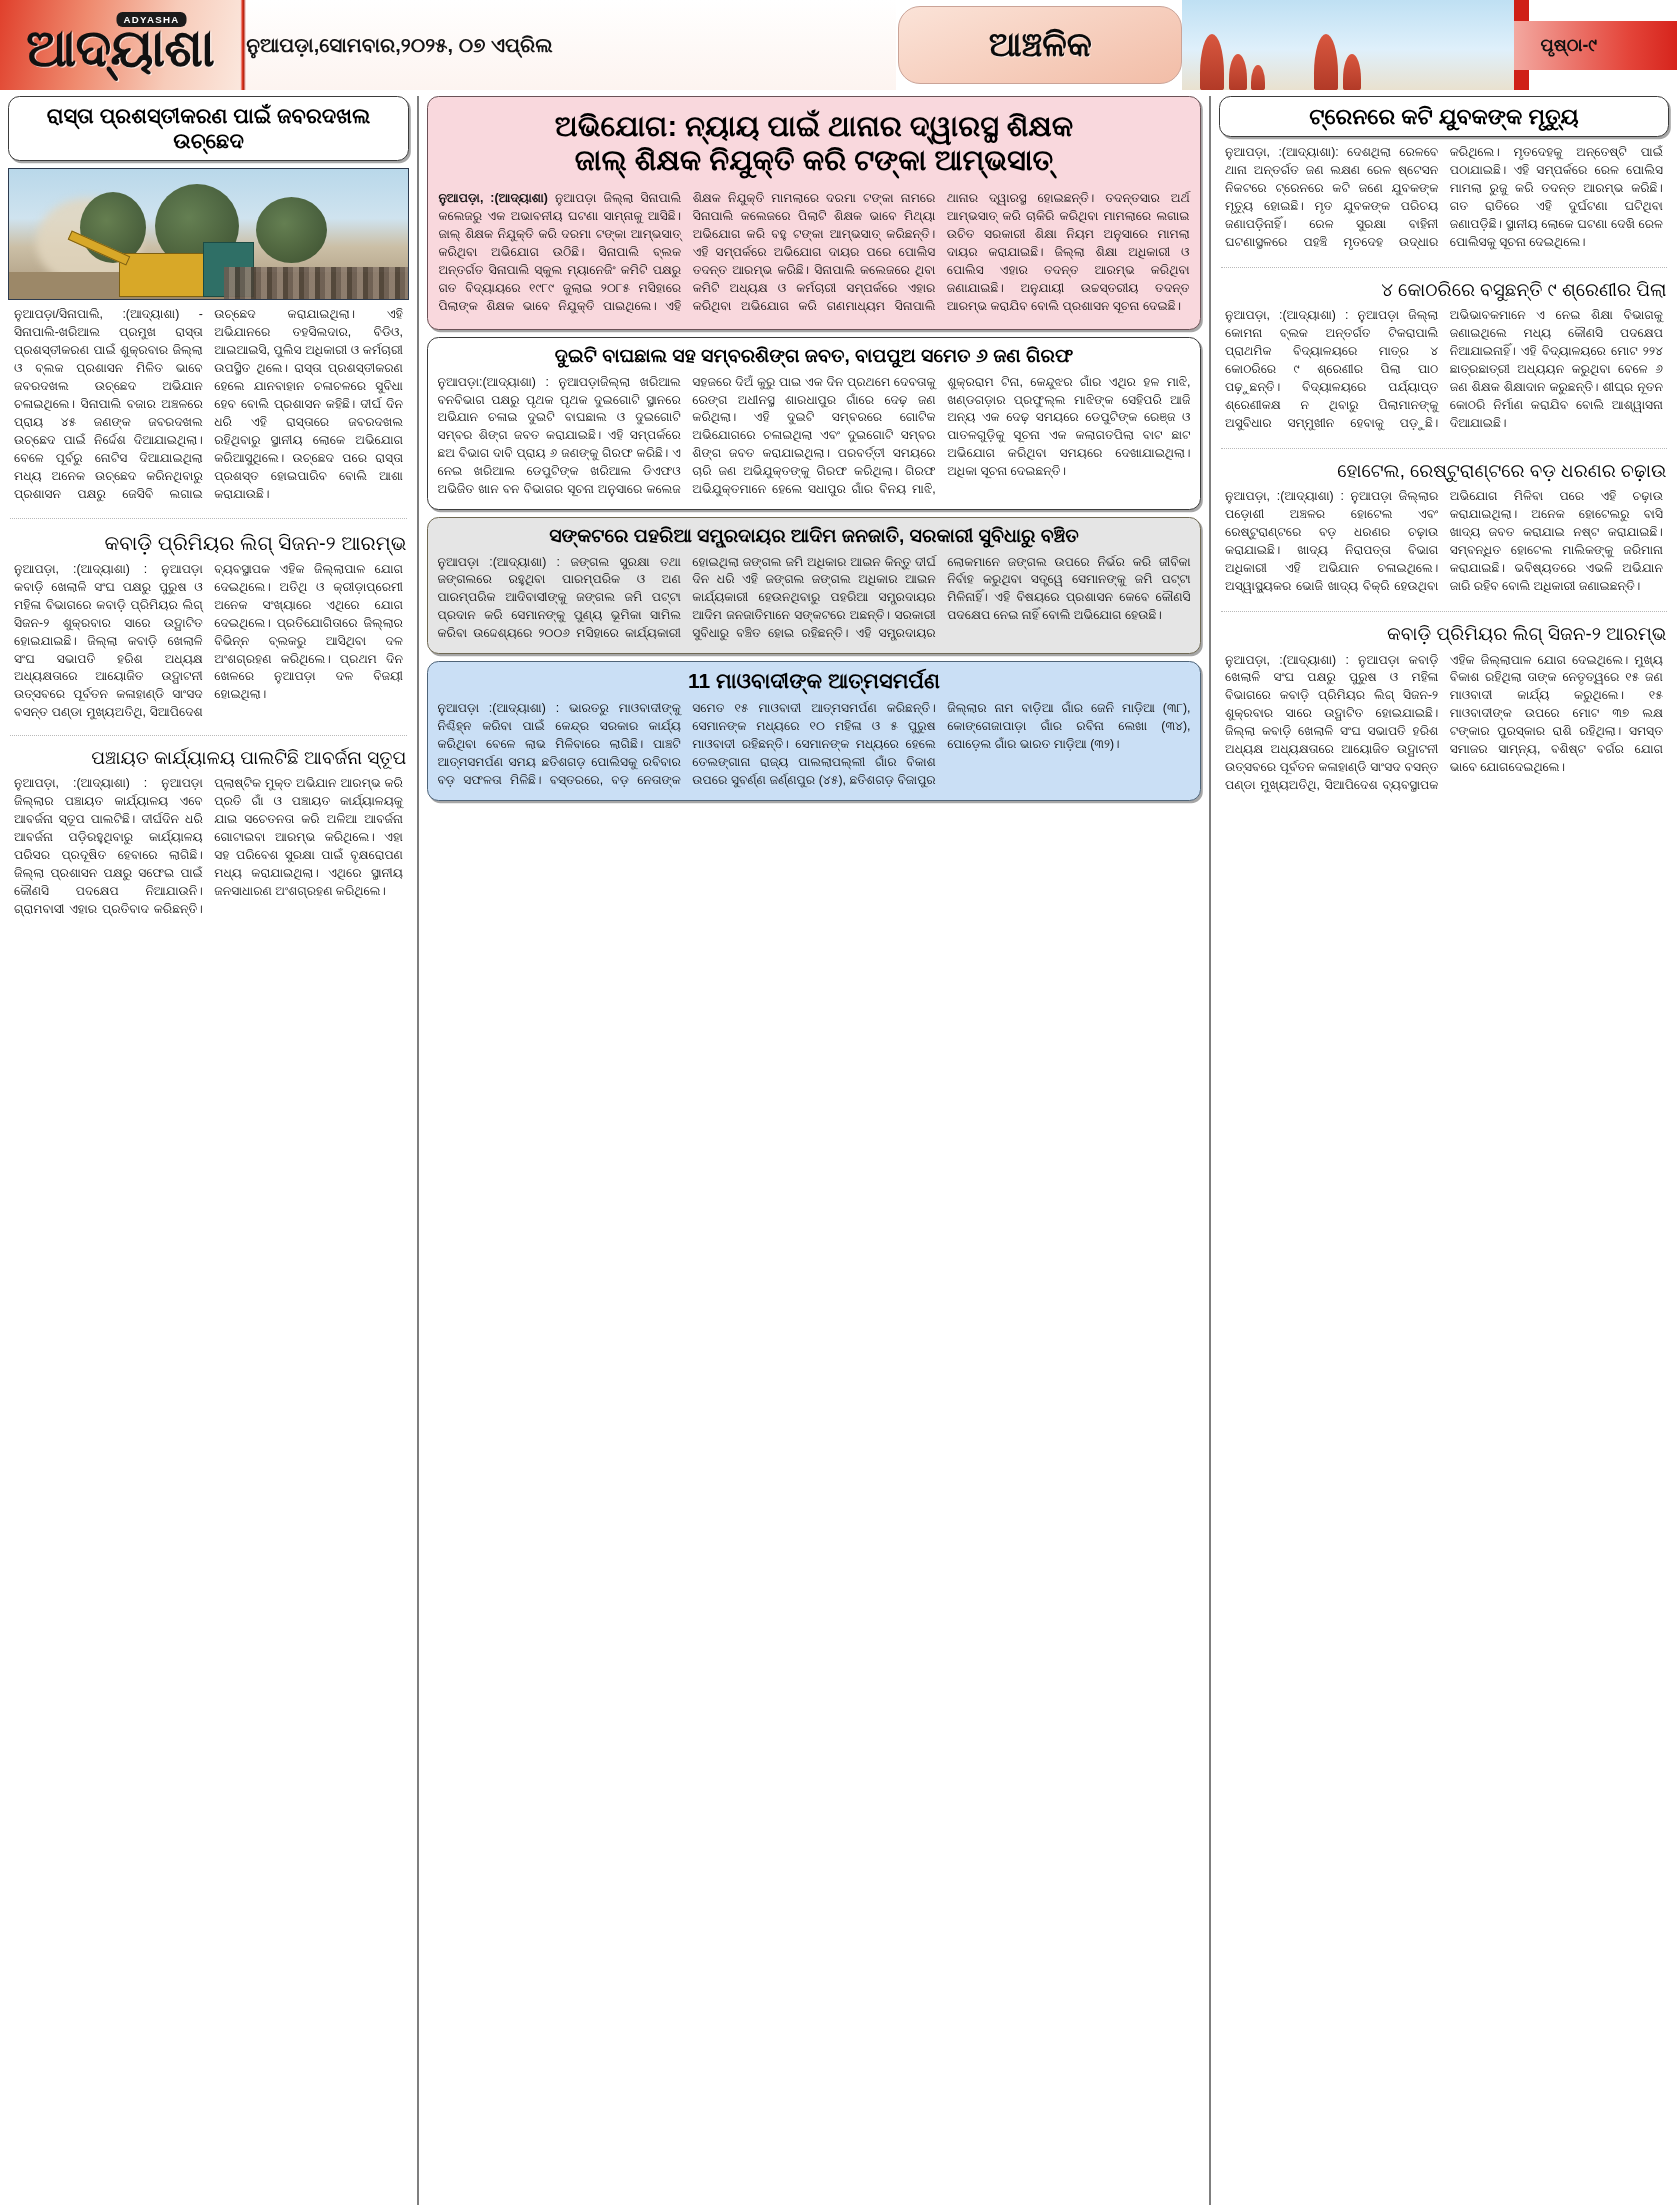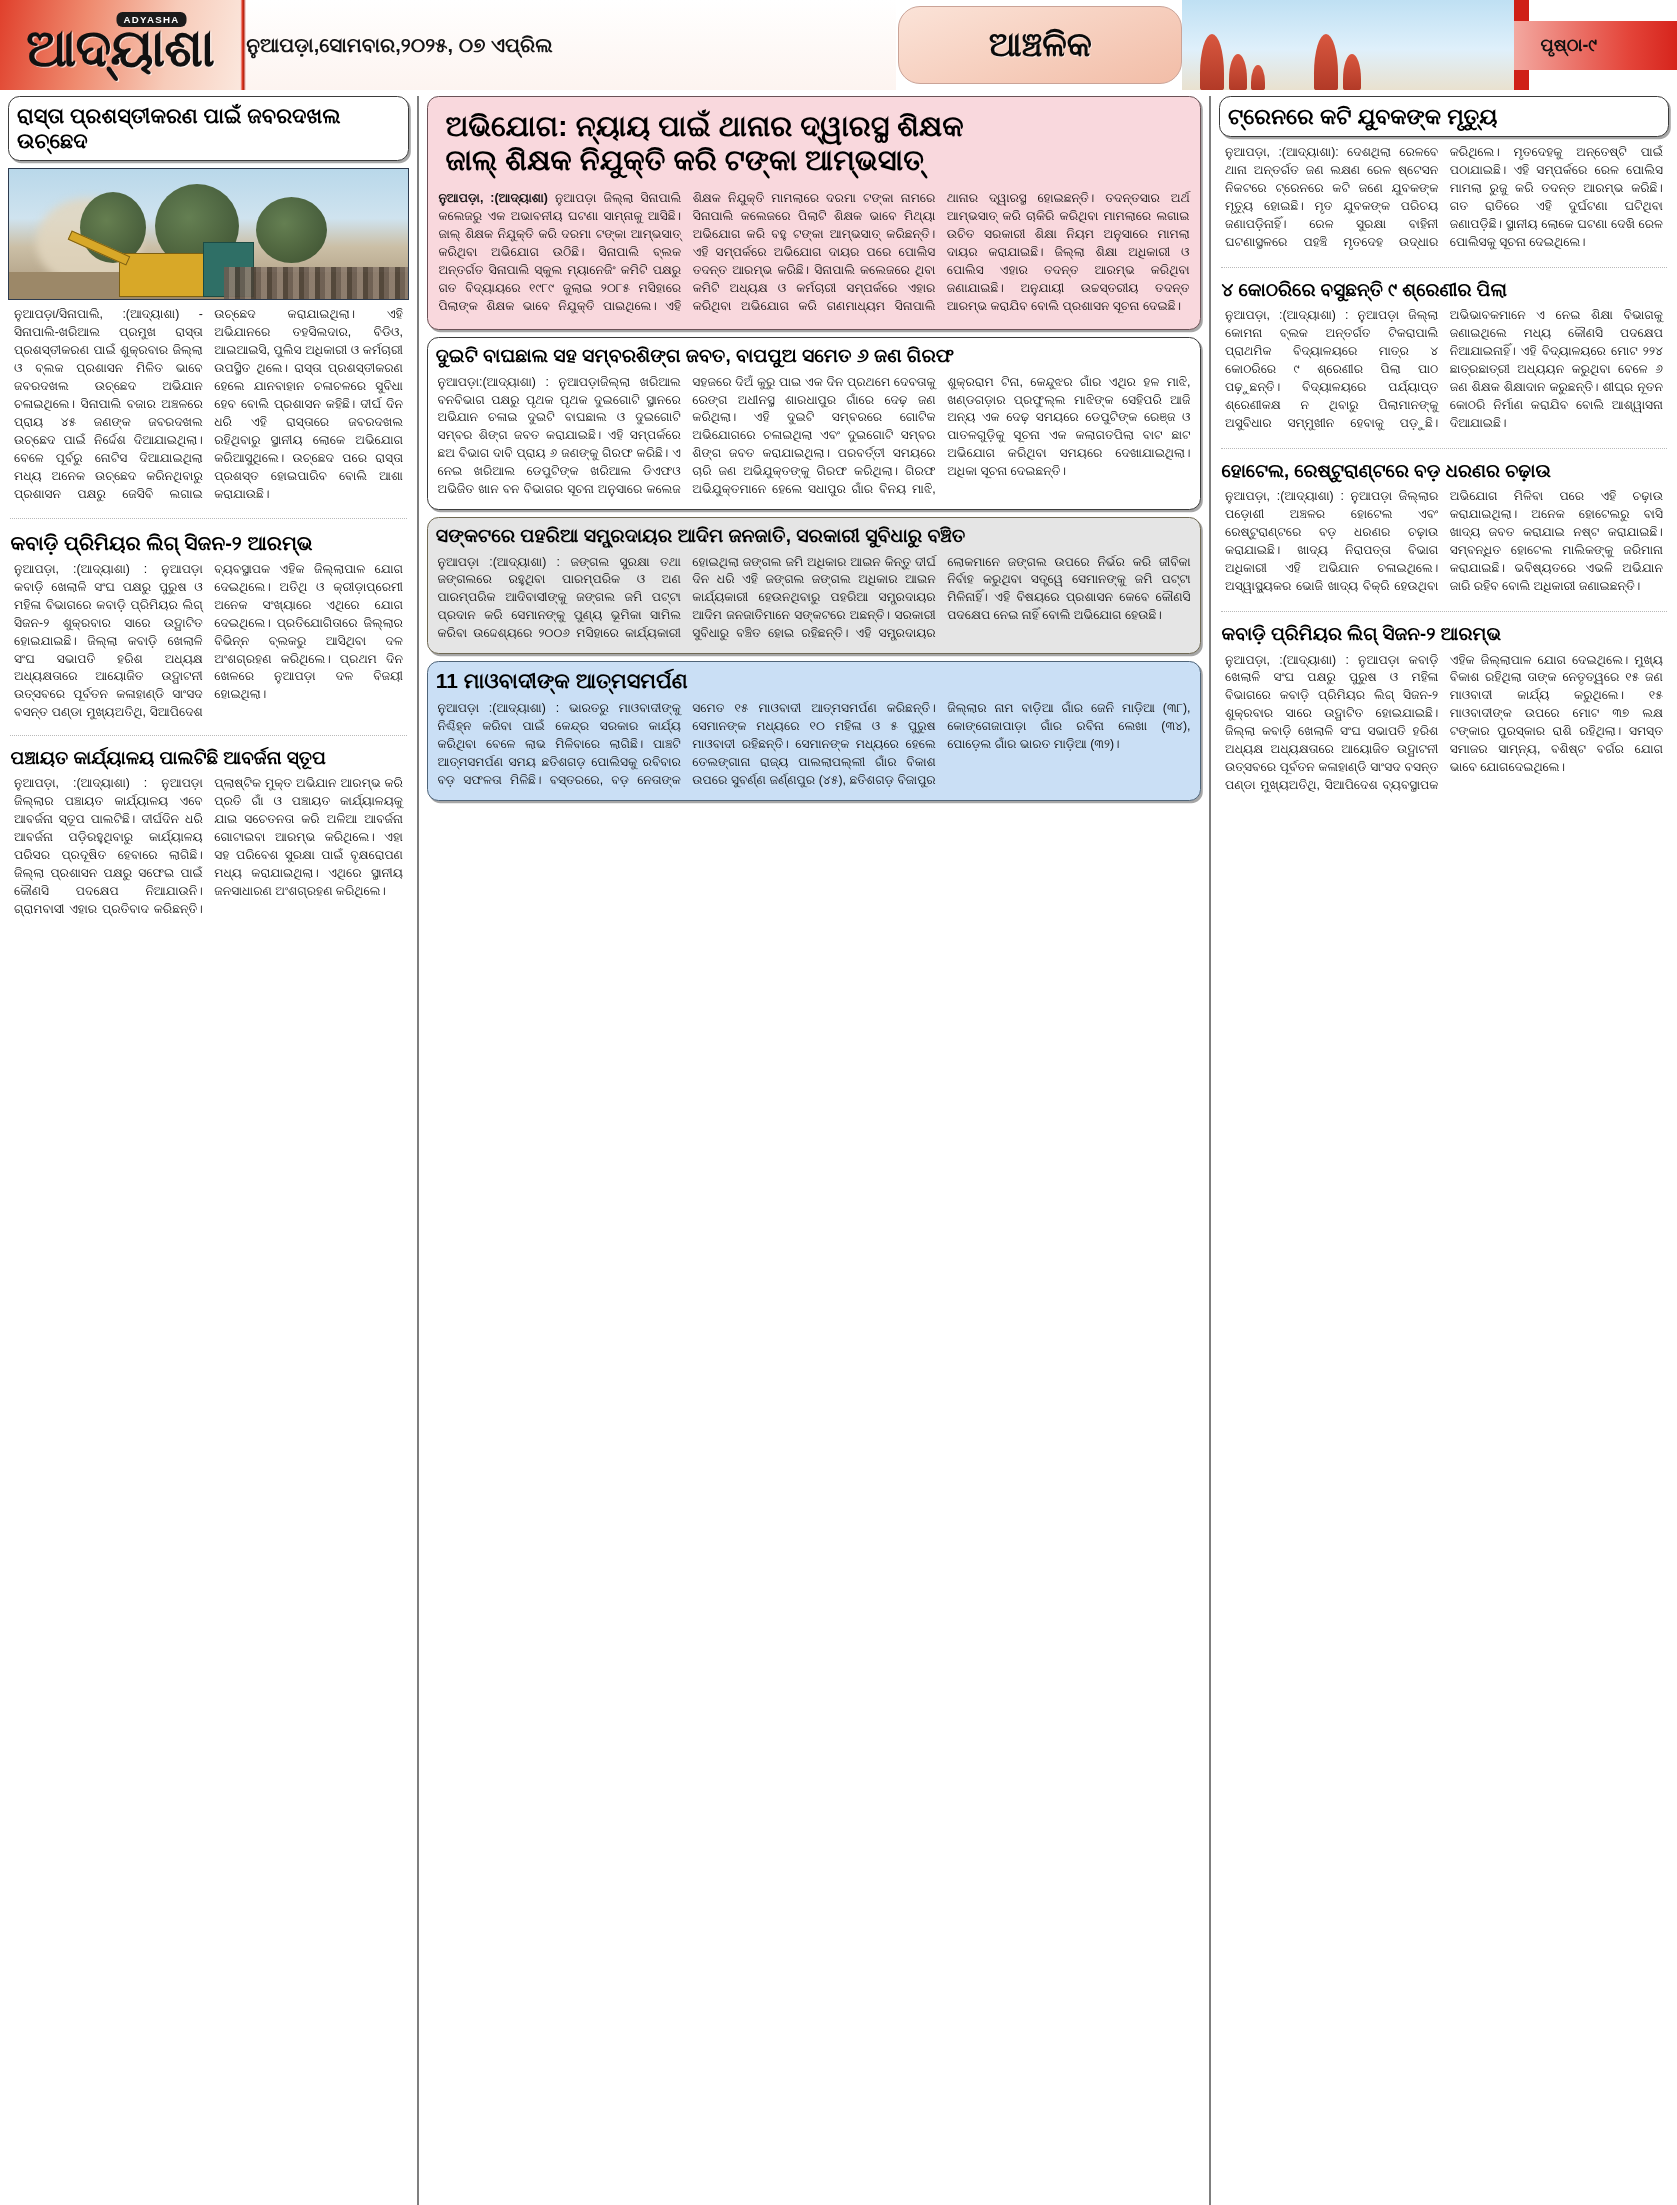--- a/index.html
+++ b/index.html
@@ -156,20 +156,21 @@
     box-shadow:1.8px 2.2px 0 rgba(0,0,0,.35);
     box-sizing:border-box;
     margin-bottom:7px;
   }
   .card.plain{border-color:#3b3b3b;background:#fff;}
   .card.pink{background:#f9d8dd;border-color:#6a5156;}
   .card.cream{background:#e5e5e5;border-color:#6e6852;}
   .card.blue{background:#cadff5;border-color:#4f6478;}
 
   .hl{
+    text-align:center;
     font-weight:bold;
     color:#000;
     line-height:1.18;
     padding:7px 8px 6.2px;
   }
   .hl.h-lead{font-size:29px;padding:11.5px 17.6px 10.6px;}
   .hl.h-big{font-size:21px;}
   .hl.h-med{font-size:22px;}
   .hl.h-wide{font-size:19px;}
 
@@ -237,21 +238,21 @@
   }
   .body.c2{column-count:2;}
   .body.c3{column-count:3;}
   .body p{margin:0 0 4.4px;}
   .dateline{font-weight:bold;}
 
   .plainwrap{padding:0 2.6px;}
 
   
   .hl-bare{
-    text-align:left;font-weight:bold;line-height:1.2;
+    text-align:right;font-weight:normal;line-height:1.2;
     padding:4.4px 2.6px 6.2px;
   }
   .hl-bare.s1{font-size:20px;}
   .hl-bare.s2{font-size:18.5px;}
 </style>
 </head>
 <body>
 
 <div class="page">
 

